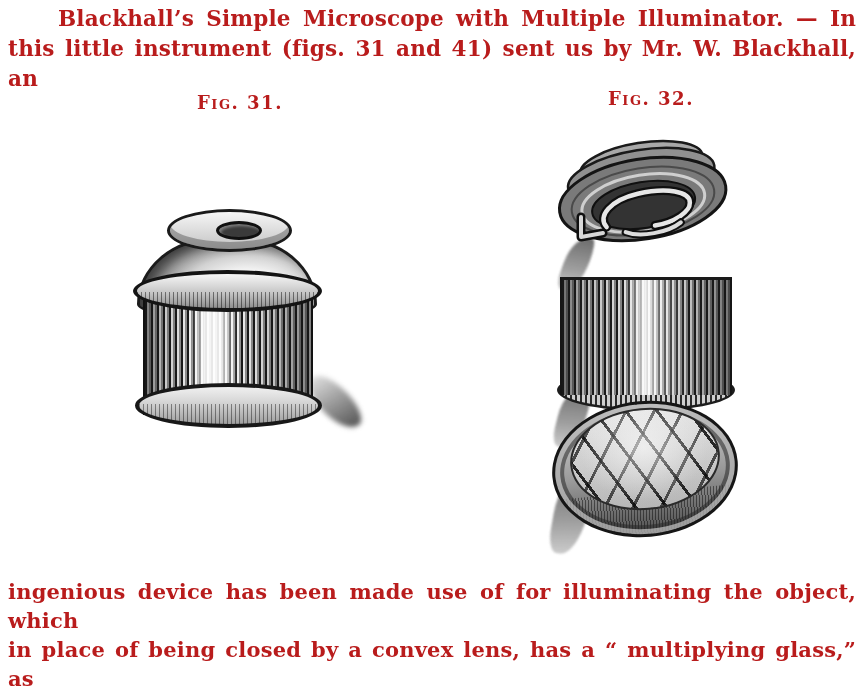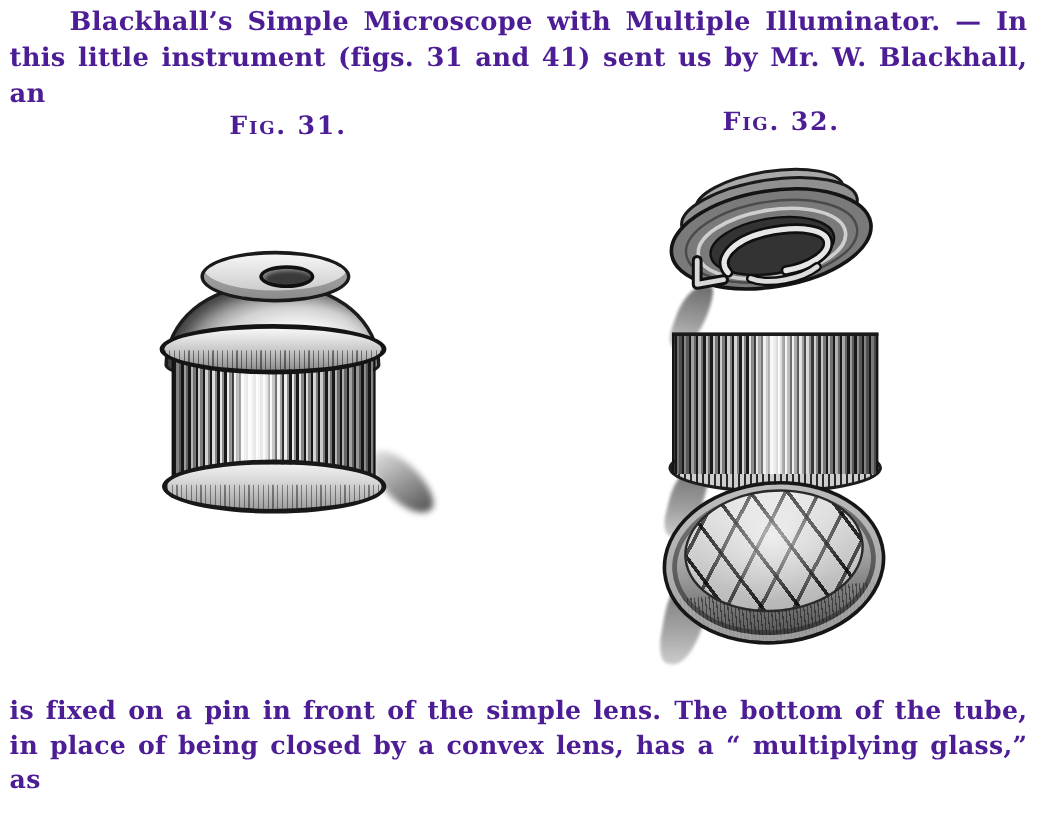--- a/index.html
+++ b/index.html
@@ -1,25 +1,25 @@
 <!DOCTYPE html>
 <html><head>
 <meta charset="utf-8">
 <style>
   html,body{margin:0;padding:0;background:#ffffff;}
   .page{position:relative;width:864px;height:698px;background:#ffffff;overflow:hidden;
-        font-family:"DejaVu Serif","Liberation Serif",serif;color:#4c1d95;}
+        font-family:"DejaVu Serif","Liberation Serif",serif;color:#b91c1c;}
   
   .para{position:absolute;left:8px;width:848px;font-weight:700;}
   .para-top{top:4px;font-size:21.5px;line-height:30px;}
   .para-bottom{top:577px;font-size:21px;line-height:29px;}
   .tline{display:block;text-align:justify;text-align-last:justify;white-space:normal;
          letter-spacing:.2px;word-spacing:1px;}
   .tline.l1{padding-left:50px;}
-  .caption{position:absolute;width:220px;text-align:center;font-weight:700;font-size:21px;
+  .caption{position:absolute;width:220px;text-align:center;font-weight:700;font-size:18px;
            font-variant:small-caps;letter-spacing:1.5px;}
   .cap31{left:130px;top:92px;}
   .cap32{left:541px;top:88px;}
   
   .fig{position:absolute;}
   .fig div{position:absolute;box-sizing:border-box;}
   .leaf{background:linear-gradient(170deg,#4e4e4e,#8f8f8f 60%,#c9c9c9);
         border-radius:80% 20% 70% 30% / 60% 40% 70% 30%;
         filter:blur(1.3px);opacity:.85;}
   
@@ -128,18 +128,18 @@
     </svg>
     <div class="f32-cyl-rim"></div>
     <div class="f32-cyl"></div>
     <div class="f32-leaf-b leaf"></div>
     <div class="f32-glass-rim"></div>
     <div class="f32-glass-dome"></div>
     <div class="f32-leaf-c leaf"></div>
   </div>
 
   <div class="para para-bottom">
-    <div class="tline">is fixed on a pin in front of the simple lens. The bottom of the tube,</div>
+    <div class="tline">ingenious device has been made use of for illuminating the object, which</div>
     <div class="tline">in place of being closed by a convex lens, has a “ multiplying glass,” as</div>
 
   </div>
 
 </div>
 
 </body></html>

